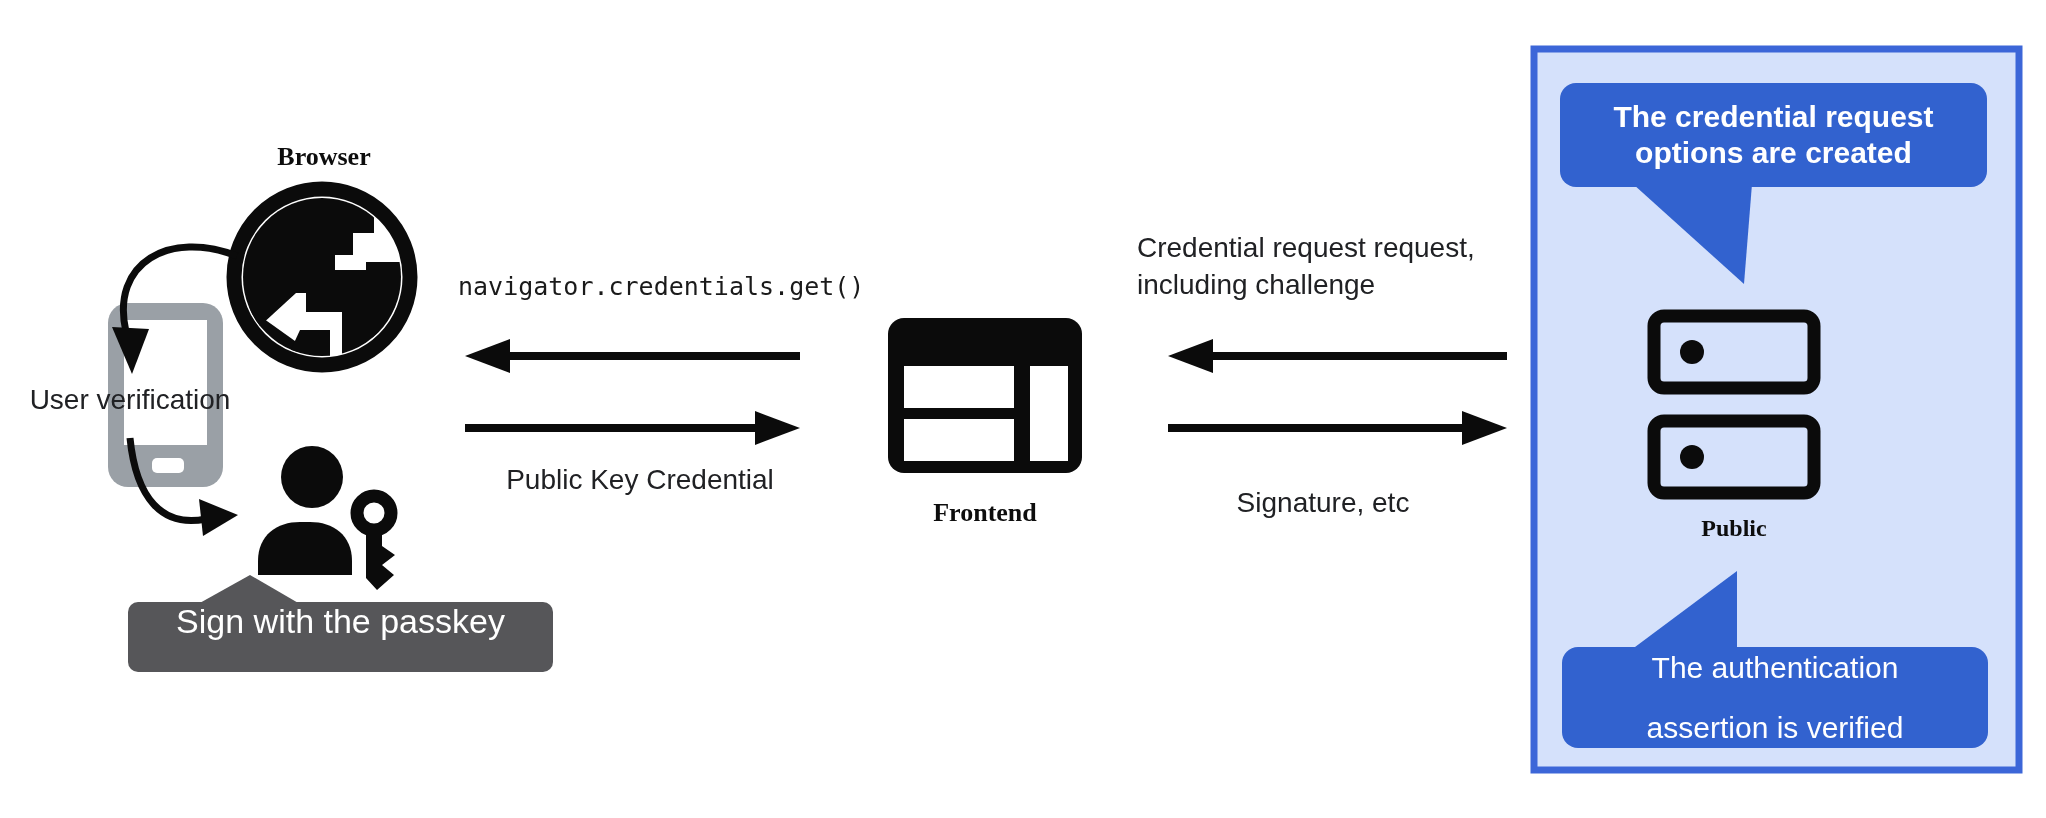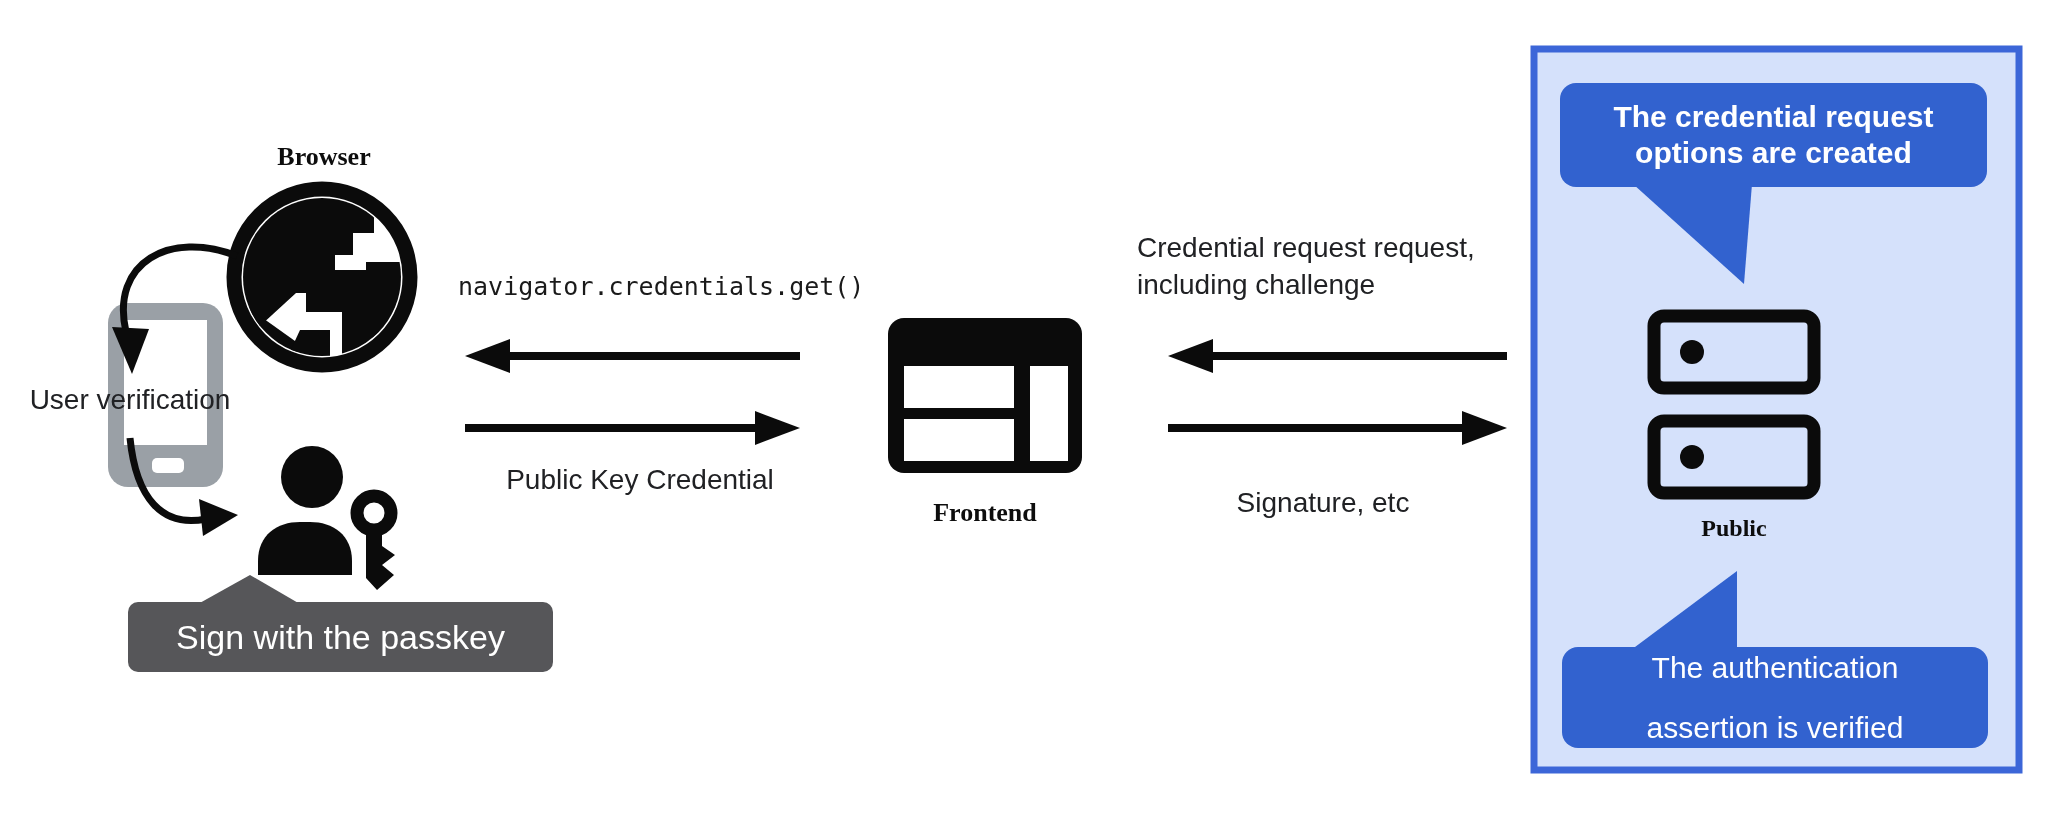--- a/index.html
+++ b/index.html
@@ -29,21 +29,21 @@
   }
   .pkc{left:640px;top:480px;}
   .frontend-label{left:985px;top:513px;font-size:26px;}
   .cro{left:1137px;top:229px;line-height:37px;}
   .signature{left:1323px;top:503px;text-align:center;}
   .server-label{left:1734px;top:529px;font-size:24px;}
   .tooltip{
     position:absolute;z-index:2;
     left:128px;top:602px;width:425px;height:70px;
     background:#565659;border-radius:10px;
-    display:flex;align-items:center;justify-content:center;
+    display:flex;justify-content:center;
     color:#ffffff;font-size:34px;
   }
   .bubble{
     position:absolute;z-index:2;
     background:#3262cf;border-radius:16px;
     display:flex;flex-direction:column;align-items:center;justify-content:center;
     color:#ffffff;font-size:30px;line-height:36px;text-align:center;
   }
   .bubble-top{left:1560px;top:83px;width:427px;height:104px;font-weight:bold;}
   .bubble-bottom{left:1562px;top:647px;width:426px;height:101px;gap:24px;}

